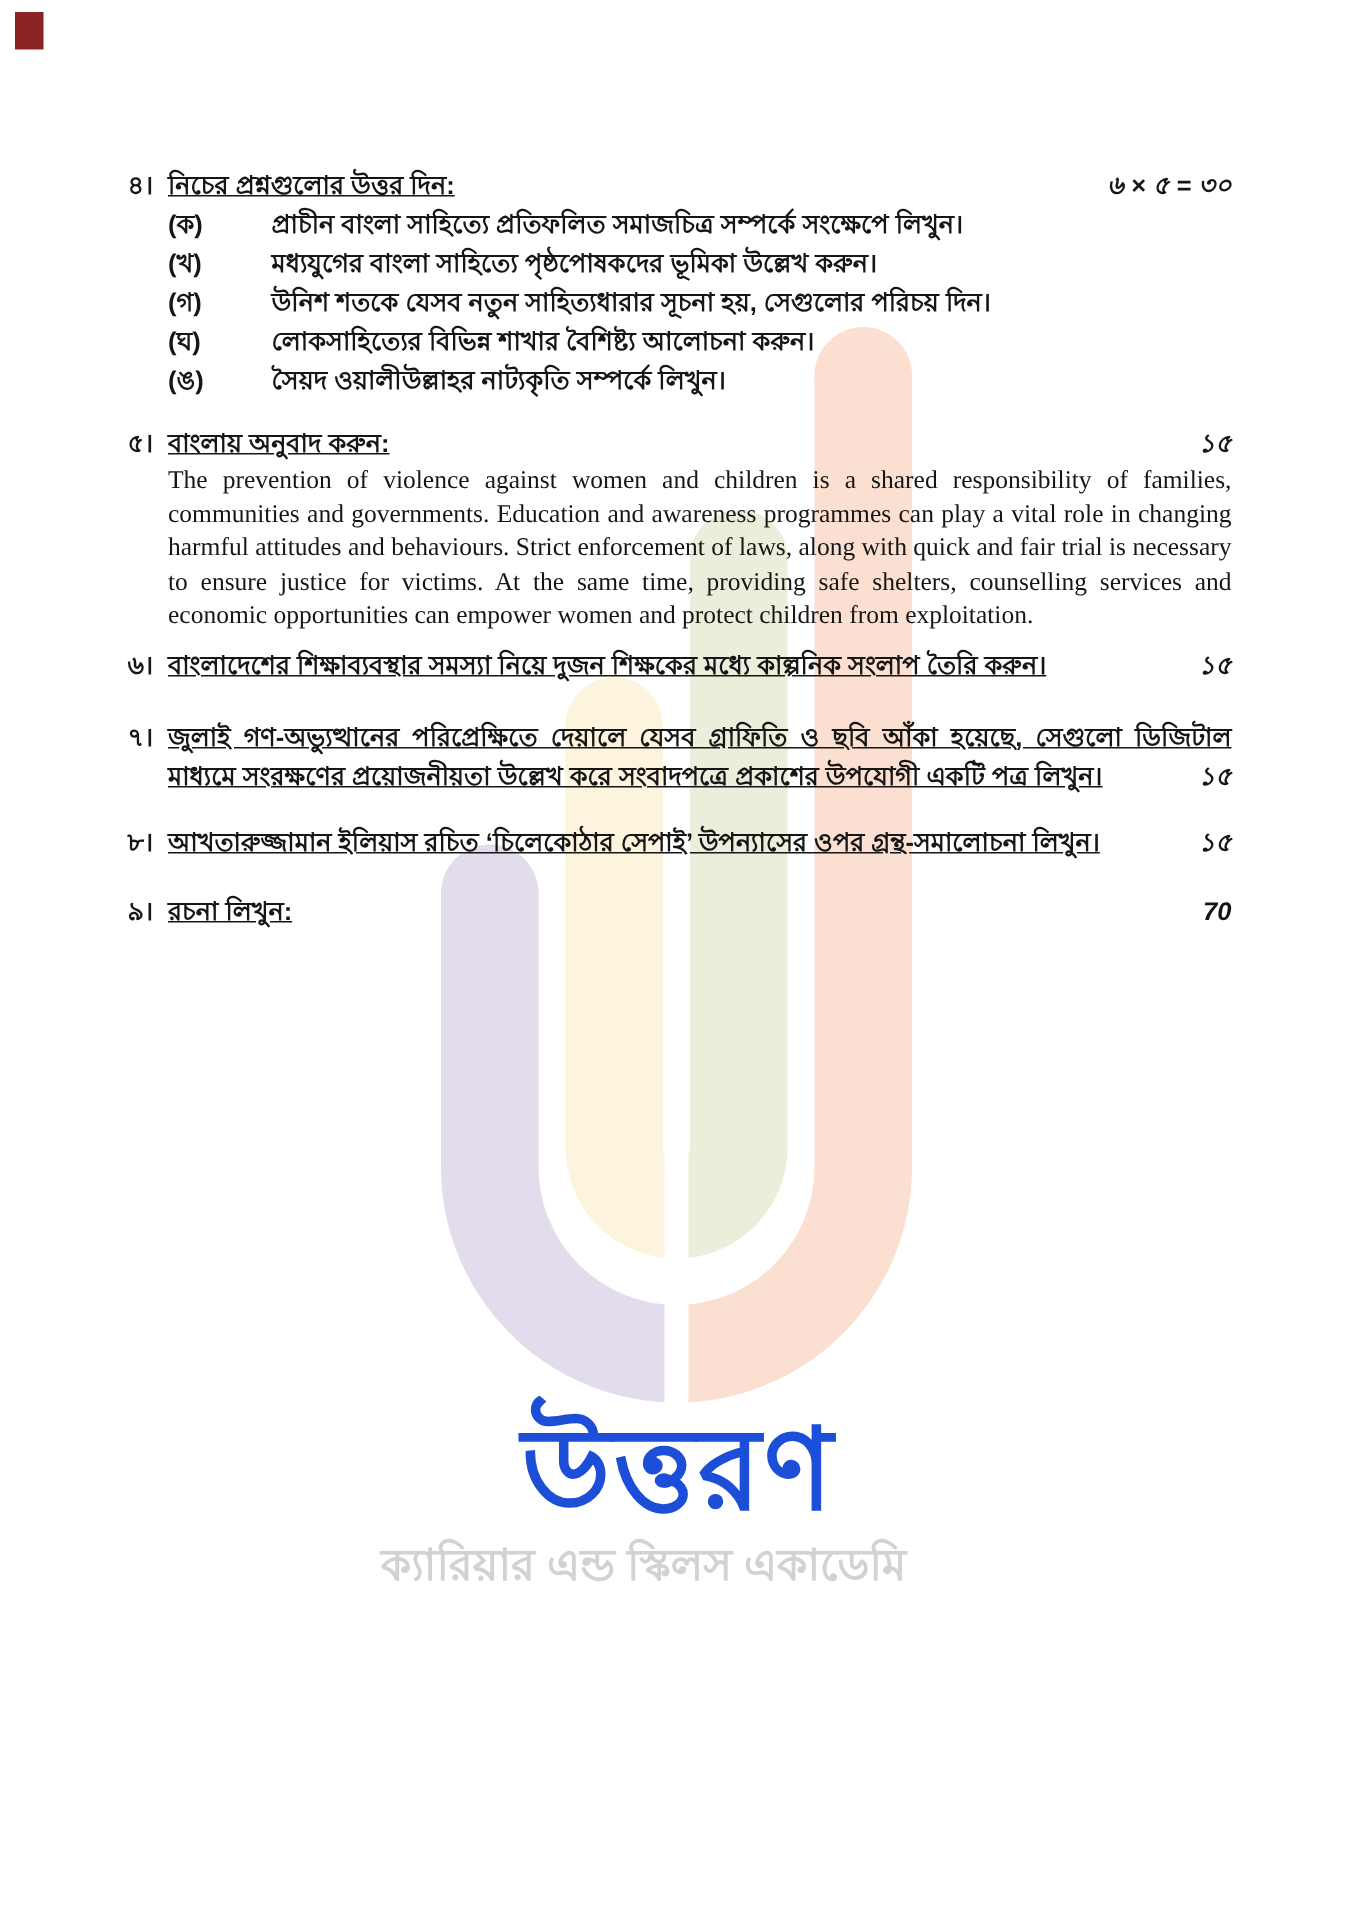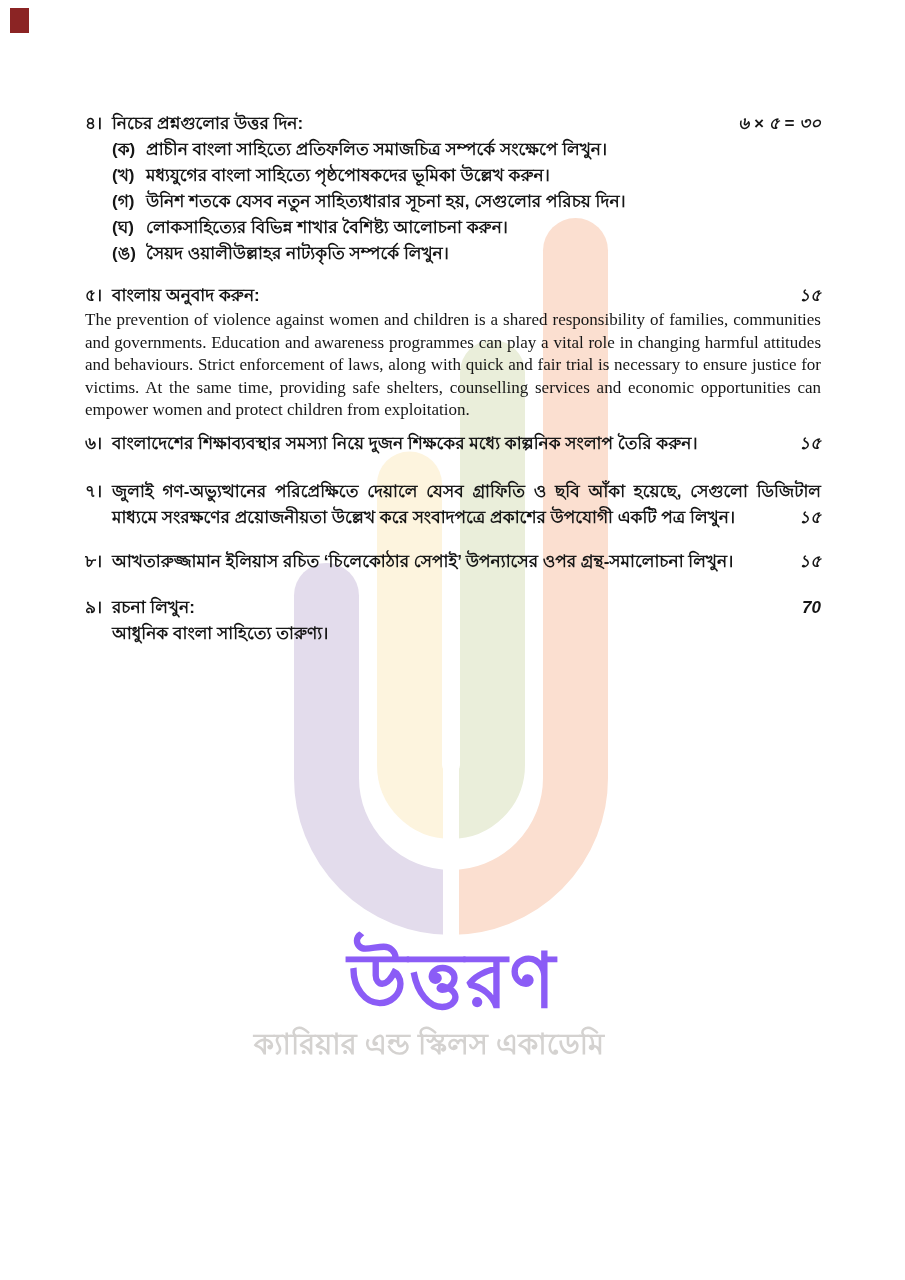--- a/index.html
+++ b/index.html
@@ -18,21 +18,21 @@
   }
   .watermark-svg {
     position:absolute; left:0; top:0;
     width:905px; height:1280px;
     z-index:0;
   }
   .wm-brand {
     position:absolute; left:0; top:938px; width:905px;
     text-align:center;
     font-size:76px; font-weight:700; line-height:86px;
-    color:#8b5cf6;
+    color:#1d4ed8;
     z-index:0;
     letter-spacing:2px;
   }
   .wm-tagline {
     position:absolute; left:0; top:1026px; width:858px;
     text-align:center;
     font-size:29px; font-weight:700; line-height:36px;
     color:#d4d2d0;
     z-index:0;
   }
@@ -41,28 +41,28 @@
     z-index:2;
   }
   .bn { font-weight:700; color:#161616; font-size:17px; line-height:26px; }
   .en {
     font-family:"Liberation Serif", serif;
     font-size:17px; line-height:22.5px; color:#161616;
     text-align:justify;
   }
   .q { position:relative; display:flex; align-items:flex-start; }
   .q-num { flex:0 0 27px; }
-  .q-body { flex:1 1 auto; }
+  .q-body { flex:1 1 auto;text-decoration:underline; }
   .q-marks { position:absolute; right:0; top:0; white-space:nowrap;font-style:italic; }
   .q-marks.bottom { top:auto; bottom:0; }
   .pad-marks { padding-right:64px; }
   .sub { display:flex; margin-left:27px; }
   .sub-label { flex:0 0 34px; }
-  .sub-text { flex:1 1 auto; }
-  .passage { margin-top:0px; }
+  .sub-text { flex:1 1 auto;margin-left:35px; }
+  .passage { margin-left:27px; margin-top:0px; }
   .topic-line { margin-left:27px; }
   #q4 { margin-top:111px; }
   #q5 { margin-top:16px; }
   #q6 { margin-top:9px; }
   #q7 { margin-top:22px; }
   #q7 .q-body { text-align:justify; }
   #q8 { margin-top:18px; }
   #q9 { margin-top:20px; }
 </style>
 </head>
@@ -141,15 +141,14 @@
     <span class="q-num">৮।</span>
     <span class="q-body pad-marks">আখতারুজ্জামান ইলিয়াস রচিত ‘চিলেকোঠার সেপাই’ উপন্যাসের ওপর গ্রন্থ-সমালোচনা লিখুন।</span>
     <span class="q-marks">১৫</span>
   </div>
 
   <div class="q bn" id="q9">
     <span class="q-num">৯।</span>
     <span class="q-body pad-marks">রচনা লিখুন:</span>
     <span class="q-marks">70</span>
   </div>
-  <div class="topic-line bn">আধুনিক বাংলা সাহিত্যে তারুণ্য।</div>
 
 </div>
 
 </body></html>

